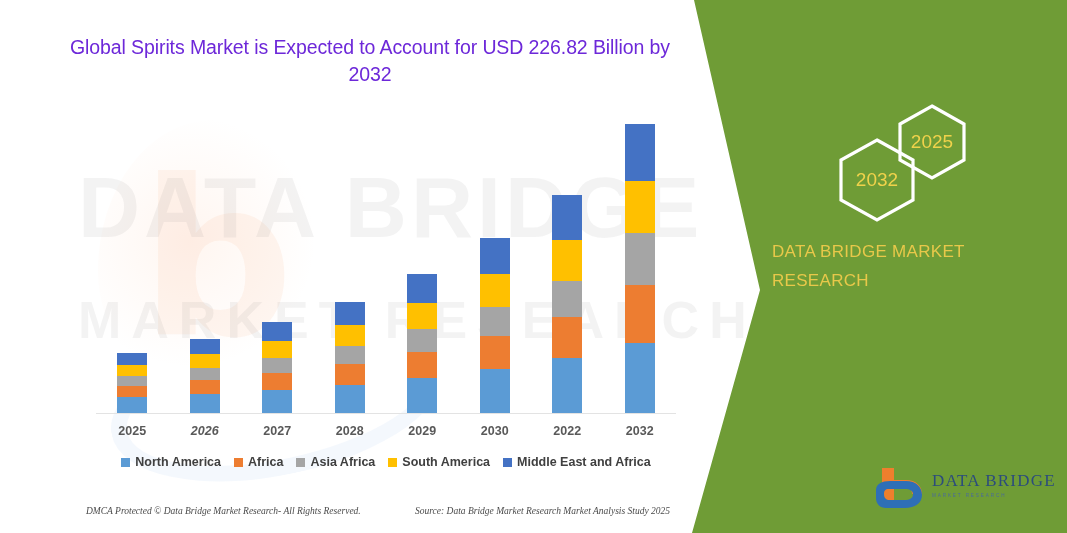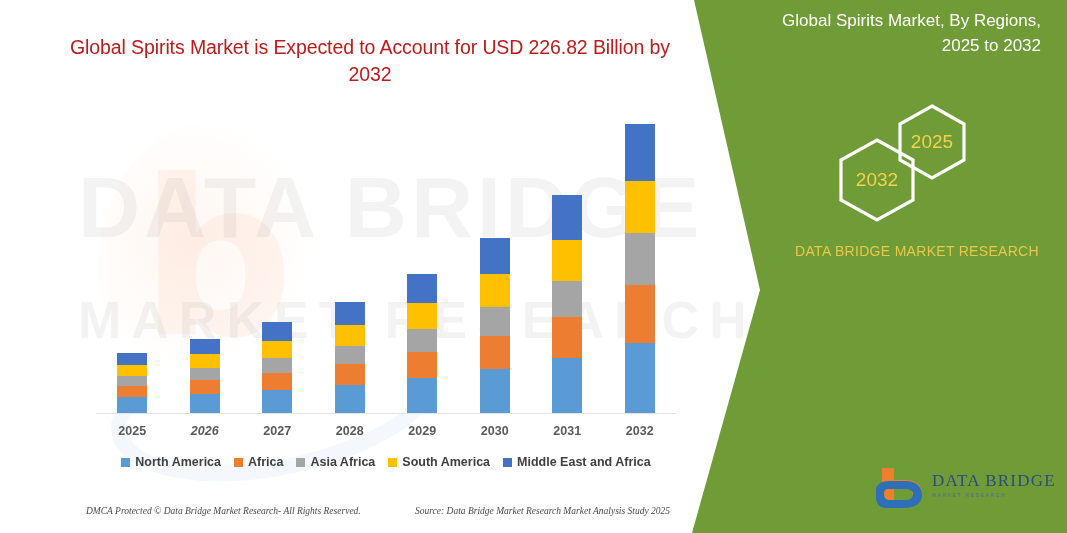--- a/index.html
+++ b/index.html
@@ -22,21 +22,21 @@
     width: 760px; height: 533px;
   }
 
   #chart-title {
     position: absolute;
     left: 60px; top: 34px;
     width: 620px;
     text-align: center;
     font-size: 19.5px;
     line-height: 27px;
-    color: #b91c1c;
+    color: #6d28d9;
     font-weight: 400;
     letter-spacing: -0.1px;
   }
 
   
   #watermark {
     position: absolute;
     left: 78px; top: 150px;
     width: 600px; height: 250px;
     pointer-events: none;
@@ -197,22 +197,21 @@
     color: #f0d24b;
     font-weight: 400;
   }
   #hex-2025 { left: 893px; top: 103px; width: 78px; height: 78px; }
   #hex-2032 { left: 833px; top: 136px; width: 88px; height: 88px; }
 
   #brand-name {
     position: absolute;
     left: 772px; top: 237px;
     width: 290px;
-    text-align: center;
-    font-size: 14px;
+    font-size: 17px;
     line-height: 29px;
     color: #e8c84a;
     letter-spacing: 0.3px;
     z-index: 5;
   }
 
   
   #logo {
     position: absolute;
     left: 872px; top: 464px;
@@ -319,21 +318,21 @@
         </div>
       </div>
 
     <div id="x-labels">
         <div class="x-label" style="left: 6.25px;">2025</div>
         <div class="x-label" style="left: 78.75px; font-style: italic;">2026</div>
         <div class="x-label" style="left: 151.25px;">2027</div>
         <div class="x-label" style="left: 223.75px;">2028</div>
         <div class="x-label" style="left: 296.25px;">2029</div>
         <div class="x-label" style="left: 368.75px;">2030</div>
-        <div class="x-label" style="left: 441.25px;">2031</div>
+        <div class="x-label" style="left: 441.25px;">2022</div>
         <div class="x-label" style="left: 513.75px;">2032</div>
       </div>
 
     <div id="legend">
         <div class="legend-item">
           <span class="legend-swatch" style="background: rgb(91, 155, 213);"></span>
           <span class="legend-label">North America</span>
         </div>
         <div class="legend-item">
           <span class="legend-swatch" style="background: rgb(237, 125, 49);"></span>
@@ -354,21 +353,20 @@
       </div>
 
     <div id="footer">
       <div class="footer-text" id="footer-dmca">DMCA Protected © Data Bridge Market Research-  All Rights Reserved.</div>
       <div class="footer-text" id="footer-source">Source: Data Bridge Market Research  Market Analysis Study 2025</div>
     </div>
   </div>
 
   <div id="green-panel-inner"></div>
 
-  <div id="panel-title">Global Spirits Market, By Regions, 2025 to 2032</div>
 
   <div class="hex" id="hex-2032">
     <svg width="88" height="88" viewBox="0 0 88 88">
       <polygon points="44,4 80,24 80,64 44,84 8,64 8,24" fill="none" stroke="#ffffff" stroke-width="3.2"></polygon>
     </svg>
     <div class="hex-text">2032</div>
   </div>
 
   <div class="hex" id="hex-2025">
     <svg width="78" height="78" viewBox="0 0 78 78">

